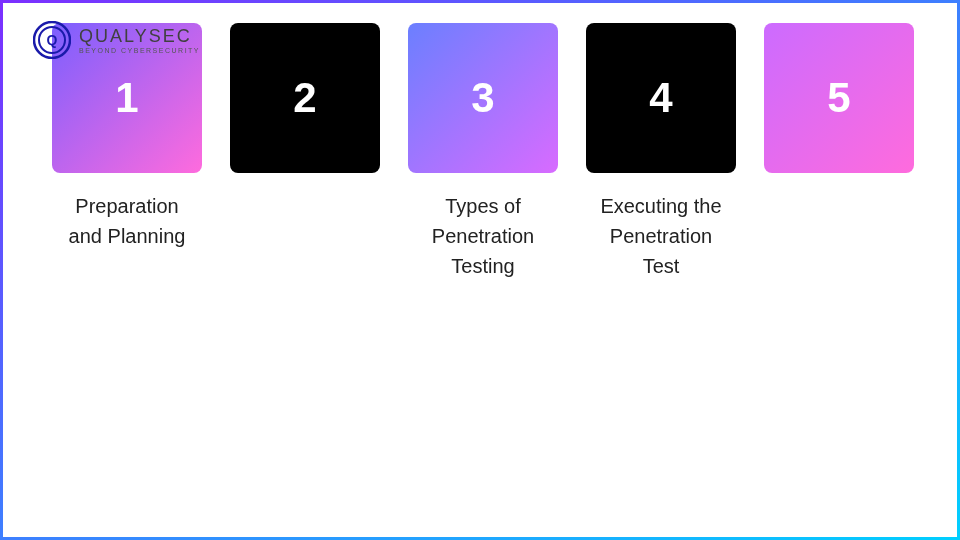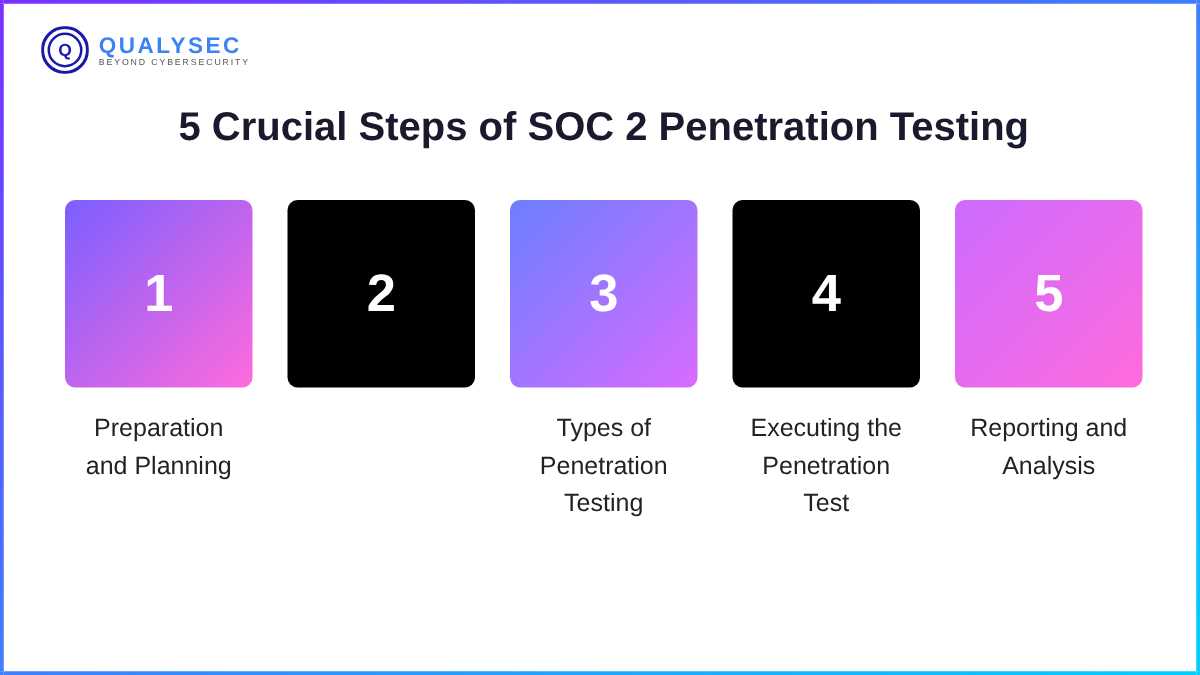--- a/index.html
+++ b/index.html
@@ -39,22 +39,22 @@
       height: 38px;
     }
 
     .logo-text {
       display: flex;
       flex-direction: column;
     }
 
     .logo-name {
       font-size: 18px;
-      font-weight: 700;
-      color: #3b82f6;
+      font-weight: 400;
+      color: #404040;
       letter-spacing: 2px;
     }
 
     .logo-tagline {
       font-size: 7px;
       color: #555;
       letter-spacing: 1.5px;
       text-transform: uppercase;
     }
 
@@ -139,21 +139,20 @@
       <circle cx="19" cy="19" r="18" fill="none" stroke="#1a1aaa" stroke-width="2.5"></circle>
       <circle cx="19" cy="19" r="13" fill="none" stroke="#1a1aaa" stroke-width="2"></circle>
       <text x="19" y="24" text-anchor="middle" font-size="14" font-weight="900" fill="#1a1aaa" font-family="Arial">Q</text>
     </svg>
     <div class="logo-text">
       <span class="logo-name">QUALYSEC</span>
       <span class="logo-tagline">BEYOND CYBERSECURITY</span>
     </div>
   </div>
 
-  <h1 class="title">5 Crucial Steps of SOC 2 Penetration Testing</h1>
 
   <div class="steps-row" id="steps-row">
   <div class="step-item">
         <div class="step-box step-box-1">
           <span class="step-number">1</span>
         </div>
         <span class="step-label">Preparation<br>and Planning</span>
       </div>
       <div class="step-item">
         <div class="step-box step-box-2">
@@ -169,17 +168,16 @@
       <div class="step-item">
         <div class="step-box step-box-4">
           <span class="step-number">4</span>
         </div>
         <span class="step-label">Executing the<br>Penetration<br>Test</span>
       </div>
       <div class="step-item">
         <div class="step-box step-box-5">
           <span class="step-number">5</span>
         </div>
-        <span class="step-label">Reporting and<br>Analysis</span>
       </div>
     </div>
 
 </div>
 
 </body></html>

